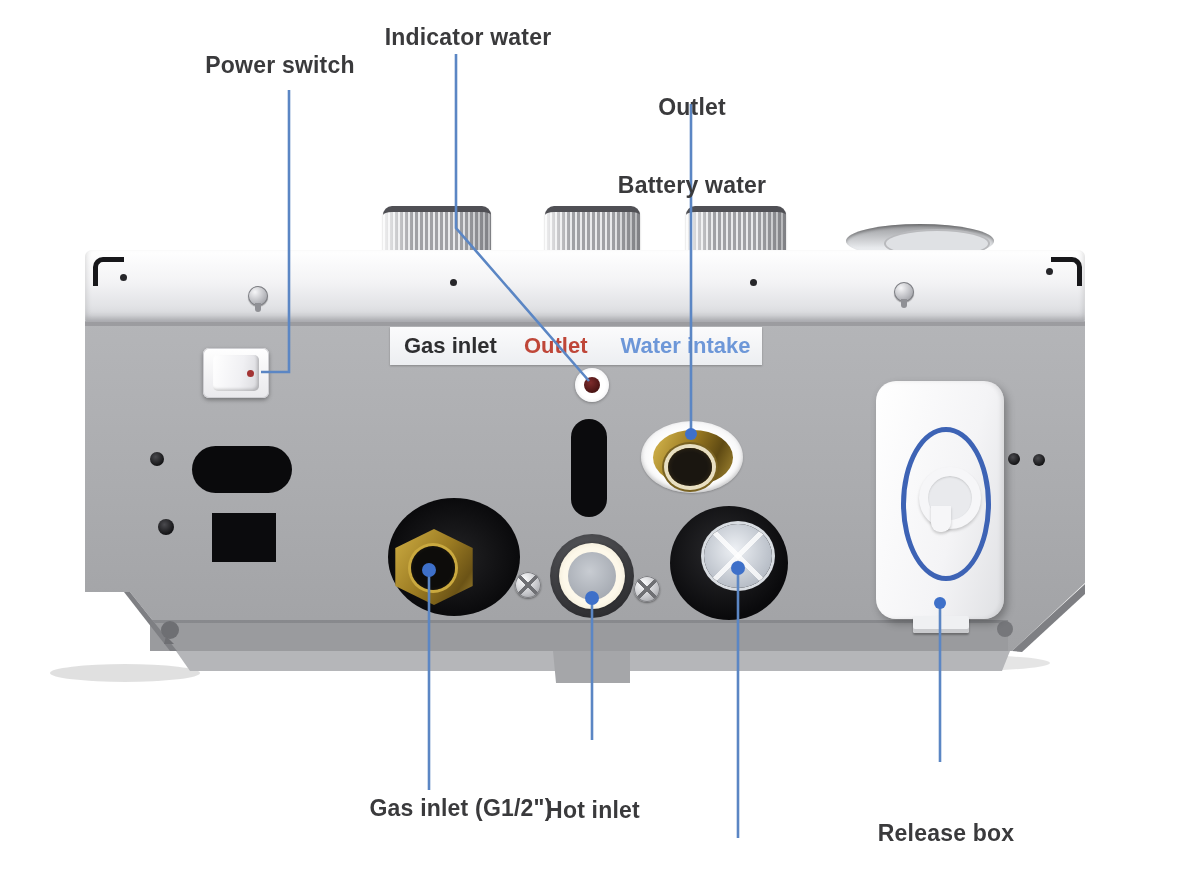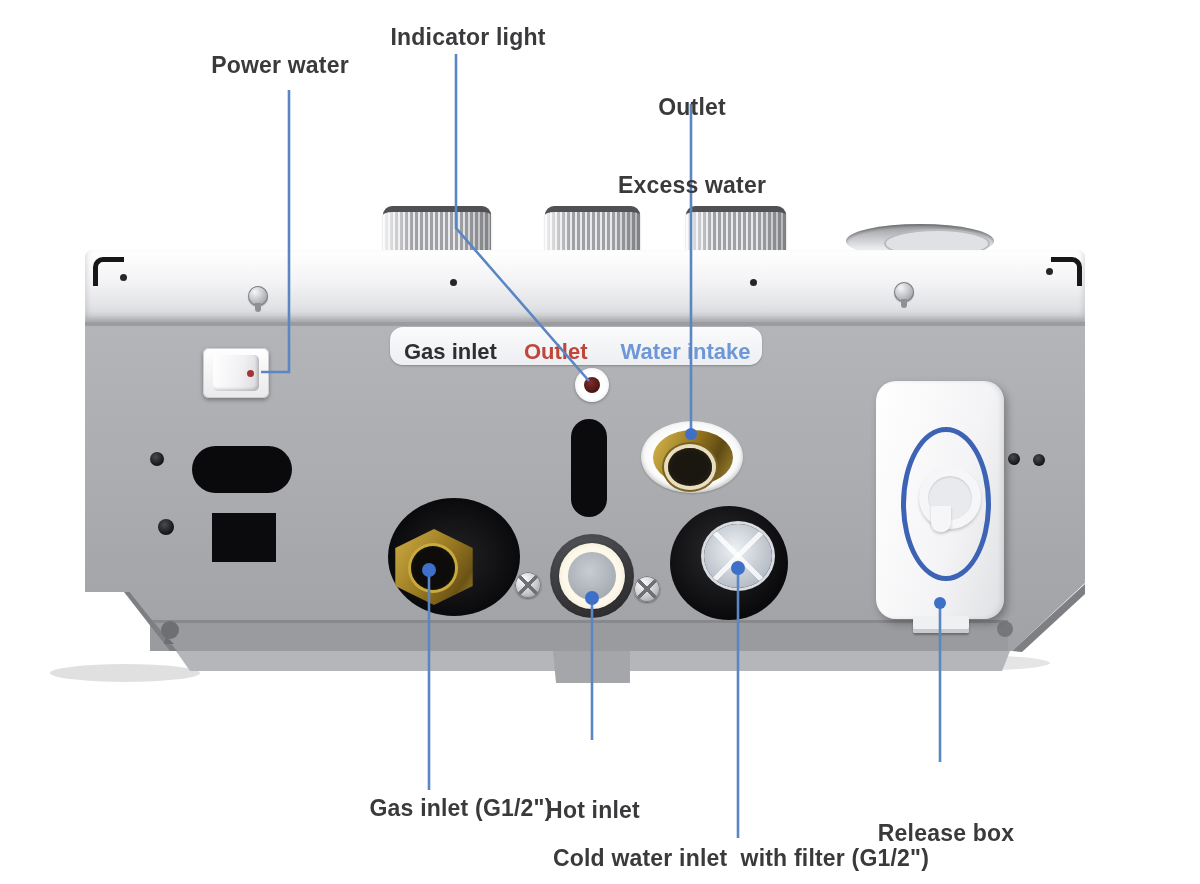--- a/index.html
+++ b/index.html
@@ -31,21 +31,21 @@
         background:radial-gradient(circle at 35% 30%,#f6f6f8,#b9babf 55%,#86878c);
         box-shadow:0 1px 1px rgba(0,0,0,.35), inset 0 0 0 1px #7d7e83;}
   .keyscrew:after{content:"";position:absolute;left:7px;top:17px;width:6px;height:9px;background:#8f9095;border-radius:0 0 3px 3px;}
   
   .power{left:203px;top:348px;width:66px;height:50px;border-radius:6px;
          background:linear-gradient(#ffffff,#e9e9ec);box-shadow:0 2px 4px rgba(0,0,0,.35), inset 0 0 0 1px #cfcfd3;}
   .rocker{left:213px;top:355px;width:46px;height:36px;border-radius:5px;
           background:linear-gradient(100deg,#ffffff,#f0f0f3 60%,#d9d9dd);box-shadow:inset -2px -2px 3px rgba(0,0,0,.18);}
   .rocker-dot{left:247px;top:370px;width:7px;height:7px;border-radius:50%;background:#a33434;}
   .sticker{left:390px;top:327px;width:372px;height:38px;background:linear-gradient(#fbfbfc,#eceef1);
-           box-shadow:0 1px 2px rgba(0,0,0,.25);display:flex;align-items:flex-end;border-radius:13px;}
+           box-shadow:0 1px 2px rgba(0,0,0,.25);display:flex;align-items:center;}
   .sticker span{font-size:22px;font-weight:700;white-space:pre;}
   .stk-gas{margin-left:14px;color:var(--sticker_gas,#2e2e30);}
   .stk-out{margin-left:27px;color:var(--sticker_outlet,#bf4638);}
   .stk-wat{margin-left:33px;color:var(--sticker_water,#6d97d8);}
   .indicator{left:575px;top:368px;width:34px;height:34px;border-radius:50%;
              background:radial-gradient(#ffffff 55%,#e2e2e6);box-shadow:0 1px 3px rgba(0,0,0,.3);}
   .indicator-core{left:584px;top:377px;width:16px;height:16px;border-radius:50%;
              background:radial-gradient(circle at 40% 35%,#7e2c2c,#4a1414 70%);}
   .slot-v{left:571px;top:419px;width:36px;height:98px;border-radius:18px;background:#0b0b0d;}
   .pill{left:192px;top:446px;width:100px;height:47px;border-radius:24px;background:#0a0a0c;}
@@ -196,30 +196,29 @@
     <line class="ann-line" x1="429" y1="570" x2="429" y2="790"></line>
     <circle class="ann-dot" cx="429" cy="570" r="7"></circle>
     <line class="ann-line" x1="592" y1="598" x2="592" y2="740"></line>
     <circle class="ann-dot" cx="592" cy="598" r="7"></circle>
     <line class="ann-line" x1="738" y1="568" x2="738" y2="838"></line>
     <circle class="ann-dot" cx="738" cy="568" r="7"></circle>
     <line class="ann-line" x1="940" y1="603" x2="940" y2="762"></line>
     <circle class="ann-dot" cx="940" cy="603" r="6"></circle>
   </svg>
 
-  <div class="callout" style="left:280px;top:52px;">Power water</div>
-  <div class="callout" style="left:468px;top:24px;">Indicator light</div>
+  <div class="callout" style="left:280px;top:52px;">Power switch</div>
+  <div class="callout" style="left:468px;top:24px;">Indicator water</div>
   <div class="callout" style="left:692px;top:42px;">
     <div>Outlet</div>
-    <div>Excess water</div>
+    <div>Battery water</div>
   </div>
   <div class="callout" style="left:461px;top:795px;">Gas inlet (G1/2")</div>
   <div class="callout" style="left:593px;top:745px;">
     <div>Hot inlet</div>
     <div style="margin-top:7px;">Outlet (G1/2")</div>
   </div>
-  <div class="callout" style="left:741px;top:845px;">Cold water inlet  with filter (G1/2")</div>
   <div class="callout" style="left:946px;top:768px;">
     <div>Release box</div>
     
   </div>
 
 </div>
 
 </body></html>

